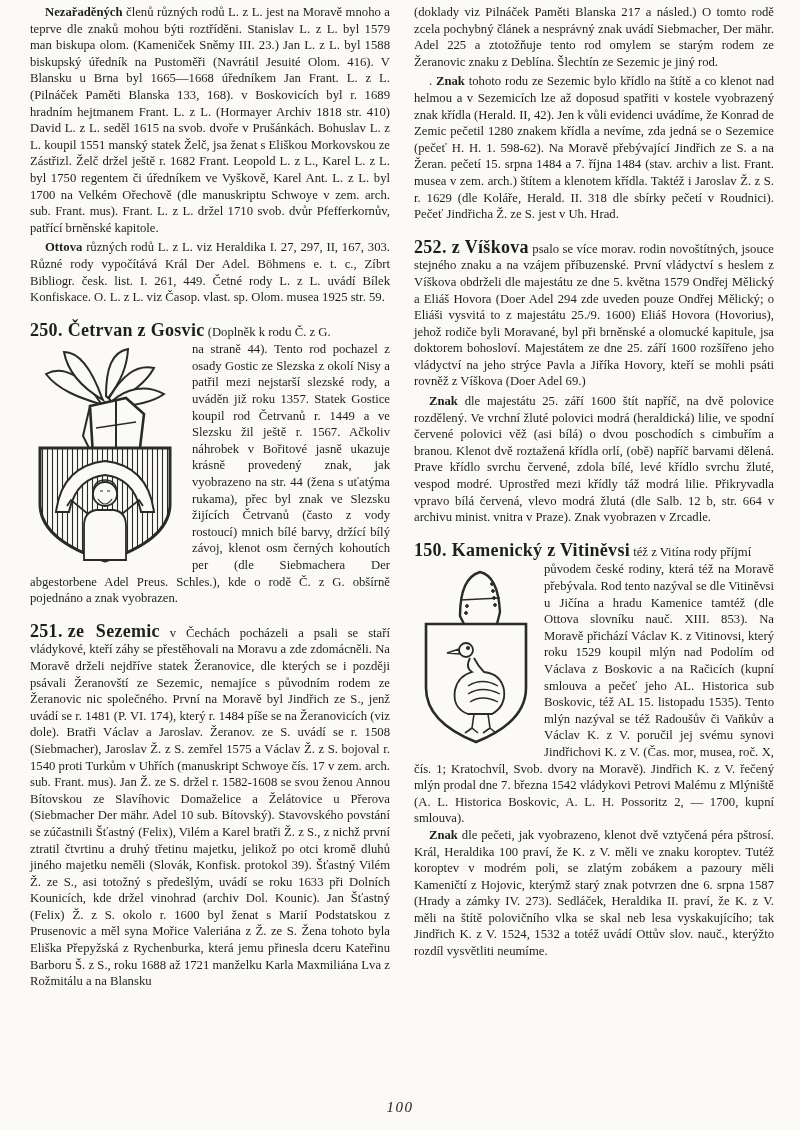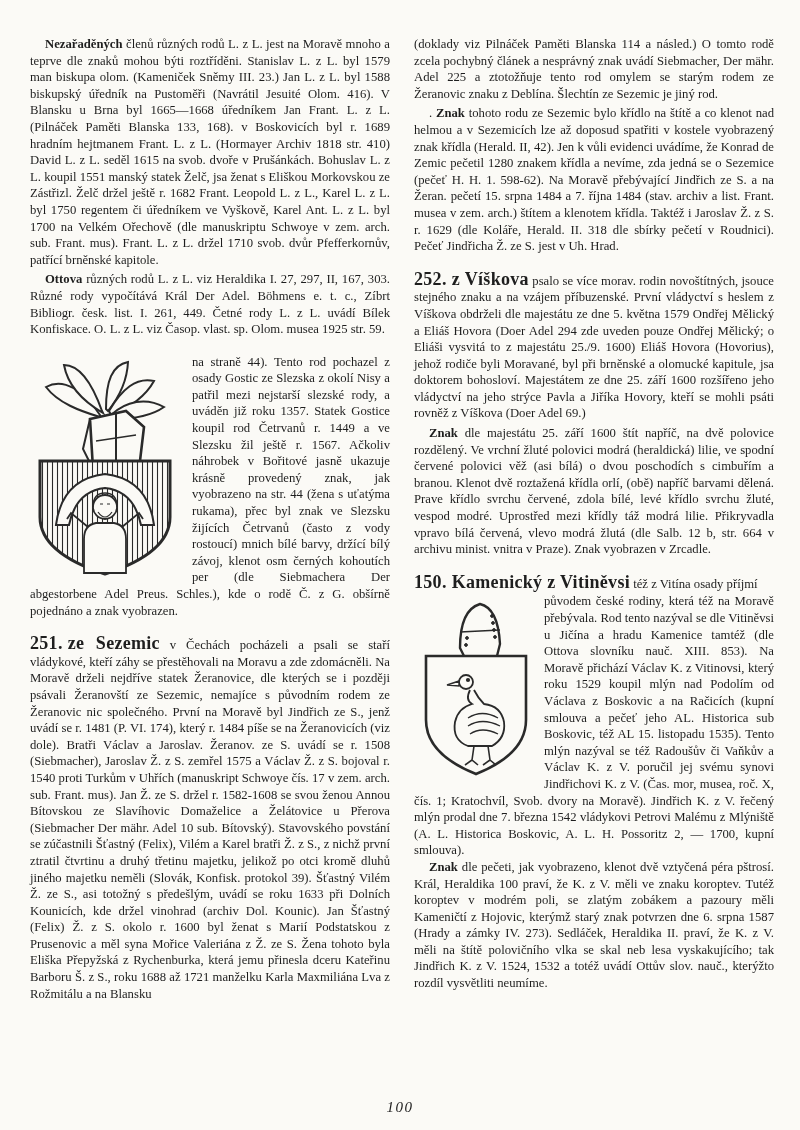--- a/index.html
+++ b/index.html
@@ -7,21 +7,21 @@
     width: 800px; height: 1130px;
     background: #fbfaf6;
     color: #1e1e1e;
     font-family: "Liberation Serif", "DejaVu Serif", serif;
   }
   .page {
     position: relative;
     width: 800px; height: 1130px;
     overflow: hidden;
     box-sizing: border-box;
-    padding: 36px 26px 0 30px;
+    padding: 4px 26px 0 30px;
   }
   .columns {
     display: flex;
     gap: 24px;
   }
   .col {
     width: 360px;
     font-size: 12.7px;
     line-height: 16.6px;
     text-align: justify;
@@ -53,20 +53,24 @@
 <div class="page">
   <div class="columns">
 
     <div class="col">
 
       <p class="para indent"><b class="lead">Nezařaděných</b><span> členů různých rodů L. z L. jest na Moravě mnoho a teprve dle znaků mohou býti roztříděni. Stanislav L. z L. byl 1579 man biskupa olom. (Kameniček Sněmy III. 23.) Jan L. z L. byl 1588 biskupský úředník na Pustoměři (Navrátil Jesuité Olom. 416). V Blansku u Brna byl 1665—1668 úředníkem Jan Frant. L. z L. (Pilnáček Paměti Blanska 133, 168). v Boskovicích byl r. 1689 hradním hejtmanem Frant. L. z L. (Hormayer Archiv 1818 str. 410) David L. z L. seděl 1615 na svob. dvoře v Prušánkách. Bohuslav L. z L. koupil 1551 manský statek Želč, jsa ženat s Eliškou Morkovskou ze Zástřizl. Želč držel ještě r. 1682 Frant. Leopold L. z L., Karel L. z L. byl 1750 regentem či úředníkem ve Vyškově, Karel Ant. L. z L. byl 1700 na Velkém Ořechově (dle manuskriptu Schwoye v zem. arch. sub. Frant. mus). Frant. L. z L. držel 1710 svob. dvůr Pfefferkornův, patřící brněnské kapitole.</span></p>
 
       <p class="para indent"><b class="lead">Ottova</b><span> různých rodů L. z L. viz Heraldika I. 27, 297, II, 167, 303. Různé rody vypočítává Král Der Adel. Böhmens e. t. c., Zíbrt Bibliogr. česk. list. I. 261, 449. Četné rody L. z L. uvádí Bílek Konfiskace. O. L. z L. viz Časop. vlast. sp. Olom. musea 1925 str. 59.</span></p>
 
       <div class="section">
+        <div>
+          <span class="sec-head"><span class="sec-num">250.</span><span>Četrvan z Gosvic</span></span>
+          <span class="sec-intro">(Doplněk k rodu Č. z G.</span>
+        </div>
         <div class="sec-body">
           <svg class="coa coa-monk" viewBox="0 0 150 220" xmlns="http://www.w3.org/2000/svg">
             <defs>
               <pattern id="hatchV" width="5" height="6" patternUnits="userSpaceOnUse">
                 <rect width="5" height="6" fill="#fbfaf6"></rect>
                 <line x1="2.5" y1="0" x2="2.5" y2="6" stroke="#2a2a2a" stroke-width="1.1"></line>
               </pattern>
             </defs>
             <g stroke="#2a2a2a" fill="#fbfaf6" stroke-width="2">
               <path d="M70 58 C 54 34, 34 20, 16 30 C 28 46, 50 54, 70 60 Z"></path>
@@ -98,34 +102,34 @@
       </div>
 
       <div class="section">
         <p class="para"><span class="sec-head"><span class="sec-num">251.</span><span>ze Sezemic</span></span> <span>v Čechách pocházeli a psali se staří vládykové, kteří záhy se přestěhovali na Moravu a zde zdomácněli. Na Moravě drželi nejdříve statek Žeranovice, dle kterých se i později psávali Žeranovští ze Sezemic, nemajíce s původním rodem ze Žeranovic nic společného. První na Moravě byl Jindřich ze S., jenž uvádí se r. 1481 (P. VI. 174), který r. 1484 píše se na Žeranovicích (viz dole). Bratři Václav a Jaroslav. Žeranov. ze S. uvádí se r. 1508 (Siebmacher), Jaroslav Ž. z S. zemřel 1575 a Václav Ž. z S. bojoval r. 1540 proti Turkům v Uhřích (manuskript Schwoye čís. 17 v zem. arch. sub. Frant. mus). Jan Ž. ze S. držel r. 1582-1608 se svou ženou Annou Bítovskou ze Slavíhovic Domaželice a Želátovice u Přerova (Siebmacher Der mähr. Adel 10 sub. Bítovský). Stavovského povstání se zúčastnili Šťastný (Felix), Vilém a Karel bratři Ž. z S., z nichž první ztratil čtvrtinu a druhý třetinu majetku, jelikož po otci kromě dluhů jiného majetku neměli (Slovák, Konfisk. protokol 39). Šťastný Vilém Ž. ze S., asi totožný s předešlým, uvádí se roku 1633 při Dolních Kounicích, kde držel vinohrad (archiv Dol. Kounic). Jan Šťastný (Felix) Ž. z S. okolo r. 1600 byl ženat s Marií Podstatskou z Prusenovic a měl syna Mořice Valeriána z Ž. ze S. Žena tohoto byla Eliška Přepyžská z Rychenburka, která jemu přinesla dceru Kateřinu Barboru Š. z S., roku 1688 až 1721 manželku Karla Maxmiliána Lva z Rožmitálu a na Blansku</span></p>
       </div>
 
     </div>
 
     <div class="col">
 
-      <p class="para"><span>(doklady viz Pilnáček Paměti Blanska 114 a násled.) O tomto rodě zcela pochybný článek a nesprávný znak uvádí Siebmacher, Der mähr. Adel 225 a ztotožňuje tento rod omylem se starým rodem ze Žeranovic znaku z Deblína. Šlechtín ze Sezemic je jiný rod.</span></p>
+      <p class="para"><span>(doklady viz Pilnáček Paměti Blanska 217 a násled.) O tomto rodě zcela pochybný článek a nesprávný znak uvádí Siebmacher, Der mähr. Adel 225 a ztotožňuje tento rod omylem se starým rodem ze Žeranovic znaku z Deblína. Šlechtín ze Sezemic je jiný rod.</span></p>
 
       <p class="para indent"><span>. </span><b class="lead">Znak</b><span> tohoto rodu ze Sezemic bylo křídlo na štítě a co klenot nad helmou a v Sezemicích lze až doposud spatřiti v kostele vyobrazený znak křídla (Herald. II, 42). Jen k vůli evidenci uvádíme, že Konrad de Zemic pečetil 1280 znakem křídla a nevíme, zda jedná se o Sezemice (pečeť H. H. 1. 598-62). Na Moravě přebývající Jindřich ze S. a na Žeran. pečetí 15. srpna 1484 a 7. října 1484 (stav. archiv a list. Frant. musea v zem. arch.) štítem a klenotem křídla. Taktéž i Jaroslav Ž. z S. r. 1629 (dle Koláře, Herald. II. 318 dle sbírky pečetí v Roudnici). Pečeť Jindřicha Ž. ze S. jest v Uh. Hrad.</span></p>
 
       <div class="section">
         <p class="para"><span class="sec-head"><span class="sec-num">252.</span><span>z Víškova</span></span> <span>psalo se více morav. rodin novoštítných, jsouce stejného znaku a na vzájem příbuzenské. První vládyctví s heslem z Víškova obdrželi dle majestátu ze dne 5. května 1579 Ondřej Mělický a Eliáš Hovora (Doer Adel 294 zde uveden pouze Ondřej Mělický; o Eliáši vysvitá to z majestátu 25./9. 1600) Eliáš Hovora (Hovorius), jehož rodiče byli Moravané, byl při brněnské a olomucké kapitule, jsa doktorem bohosloví. Majestátem ze dne 25. září 1600 rozšířeno jeho vládyctví na jeho strýce Pavla a Jiříka Hovory, kteří se mohli psáti rovněž z Víškova (Doer Adel 69.)</span></p>
       </div>
 
       <p class="para indent"><b class="lead">Znak</b><span> dle majestátu 25. září 1600 štít napříč, na dvě polovice rozdělený. Ve vrchní žluté polovici modrá (heraldická) lilie, ve spodní červené polovici věž (asi bílá) o dvou poschodích s cimbuřím a branou. Klenot dvě roztažená křídla orlí, (obě) napříč barvami dělená. Prave křídlo svrchu červené, zdola bílé, levé křídlo svrchu žluté, vespod modré. Uprostřed mezi křídly táž modrá lilie. Přikryvadla vpravo bílá červená, vlevo modrá žlutá (dle Salb. 12 b, str. 664 v archivu minist. vnitra v Praze). Znak vyobrazen v Zrcadle.</span></p>
 
       <div class="section">
         <div>
           <span class="sec-head"><span class="sec-num">150.</span><span>Kamenický z Vitiněvsi</span></span>
-          <span class="sec-intro">též z Vitína osady příjmí</span>
+          <span class="sec-intro">též z Vitína rody příjmí</span>
         </div>
         <div class="sec-body">
           <svg class="coa coa-goose" viewBox="0 0 112 186" xmlns="http://www.w3.org/2000/svg">
             <g stroke="#2a2a2a" fill="#fbfaf6">
               <path d="M40 52 Q40 14 60 8 Q78 12 80 48 L76 64 L44 60 Z" stroke-width="2.4"></path>
               <path d="M40 36 L80 34" fill="none" stroke-width="1.6"></path>
               <circle cx="72" cy="20" r="1.4" fill="#2a2a2a"></circle>
                 <circle cx="73" cy="27" r="1.4" fill="#2a2a2a"></circle>
               <circle cx="74" cy="34" r="1.4" fill="#2a2a2a"></circle>
                 <circle cx="75" cy="41" r="1.4" fill="#2a2a2a"></circle>

